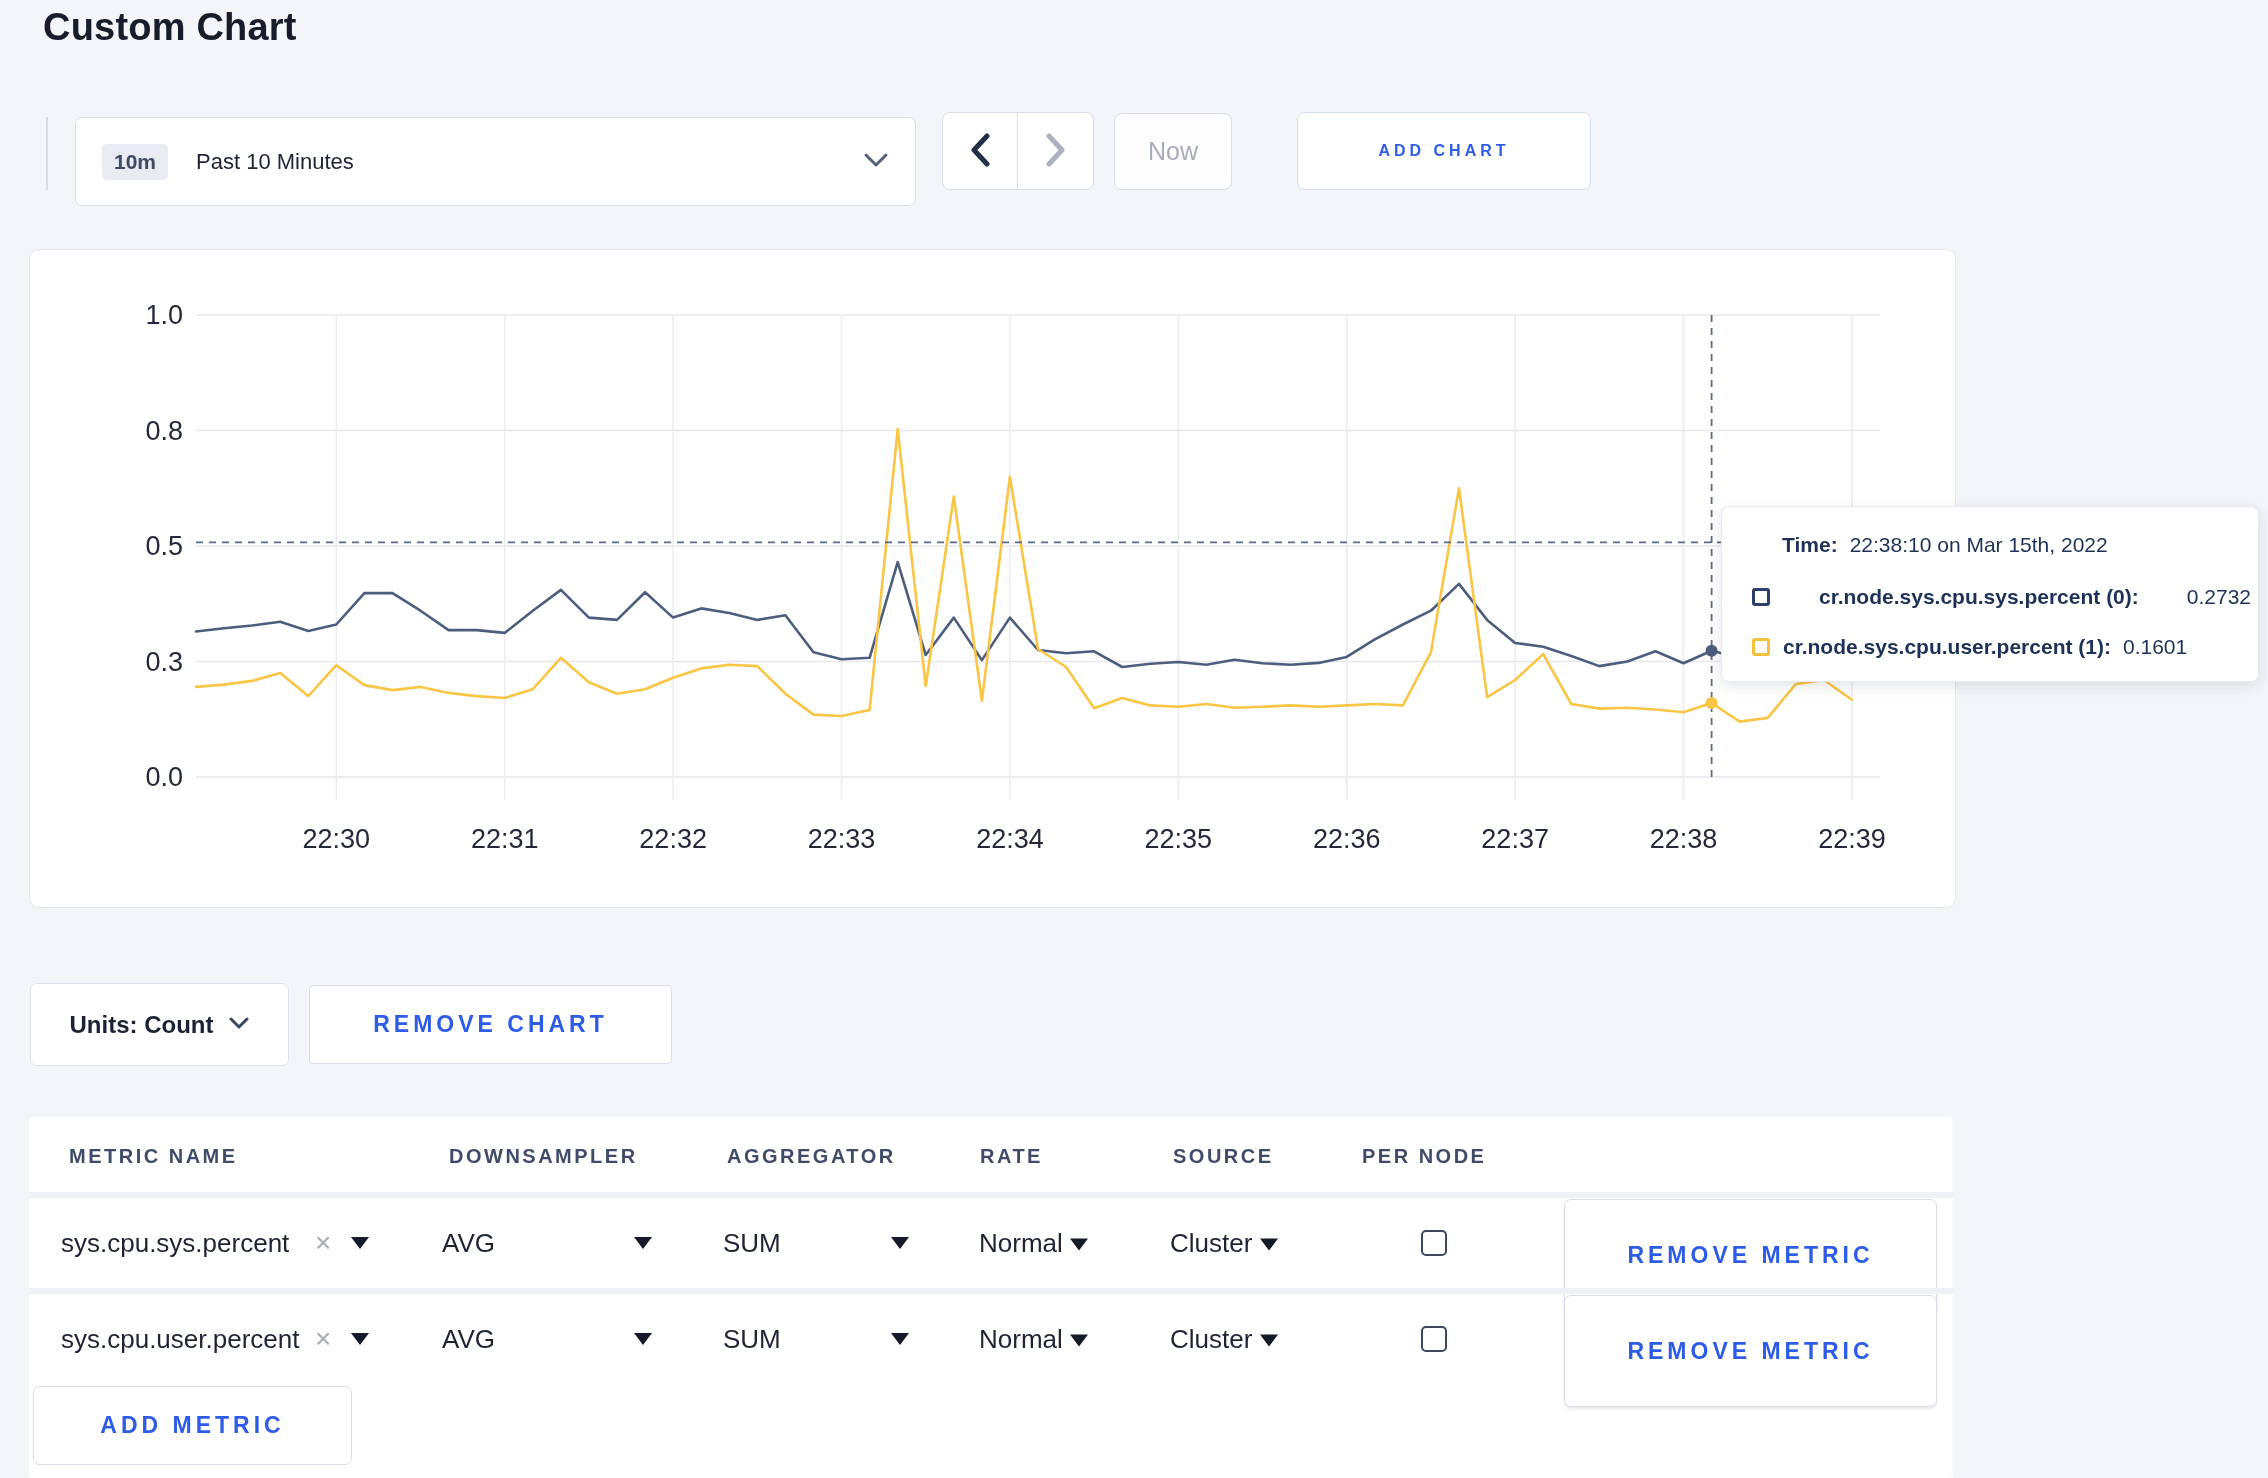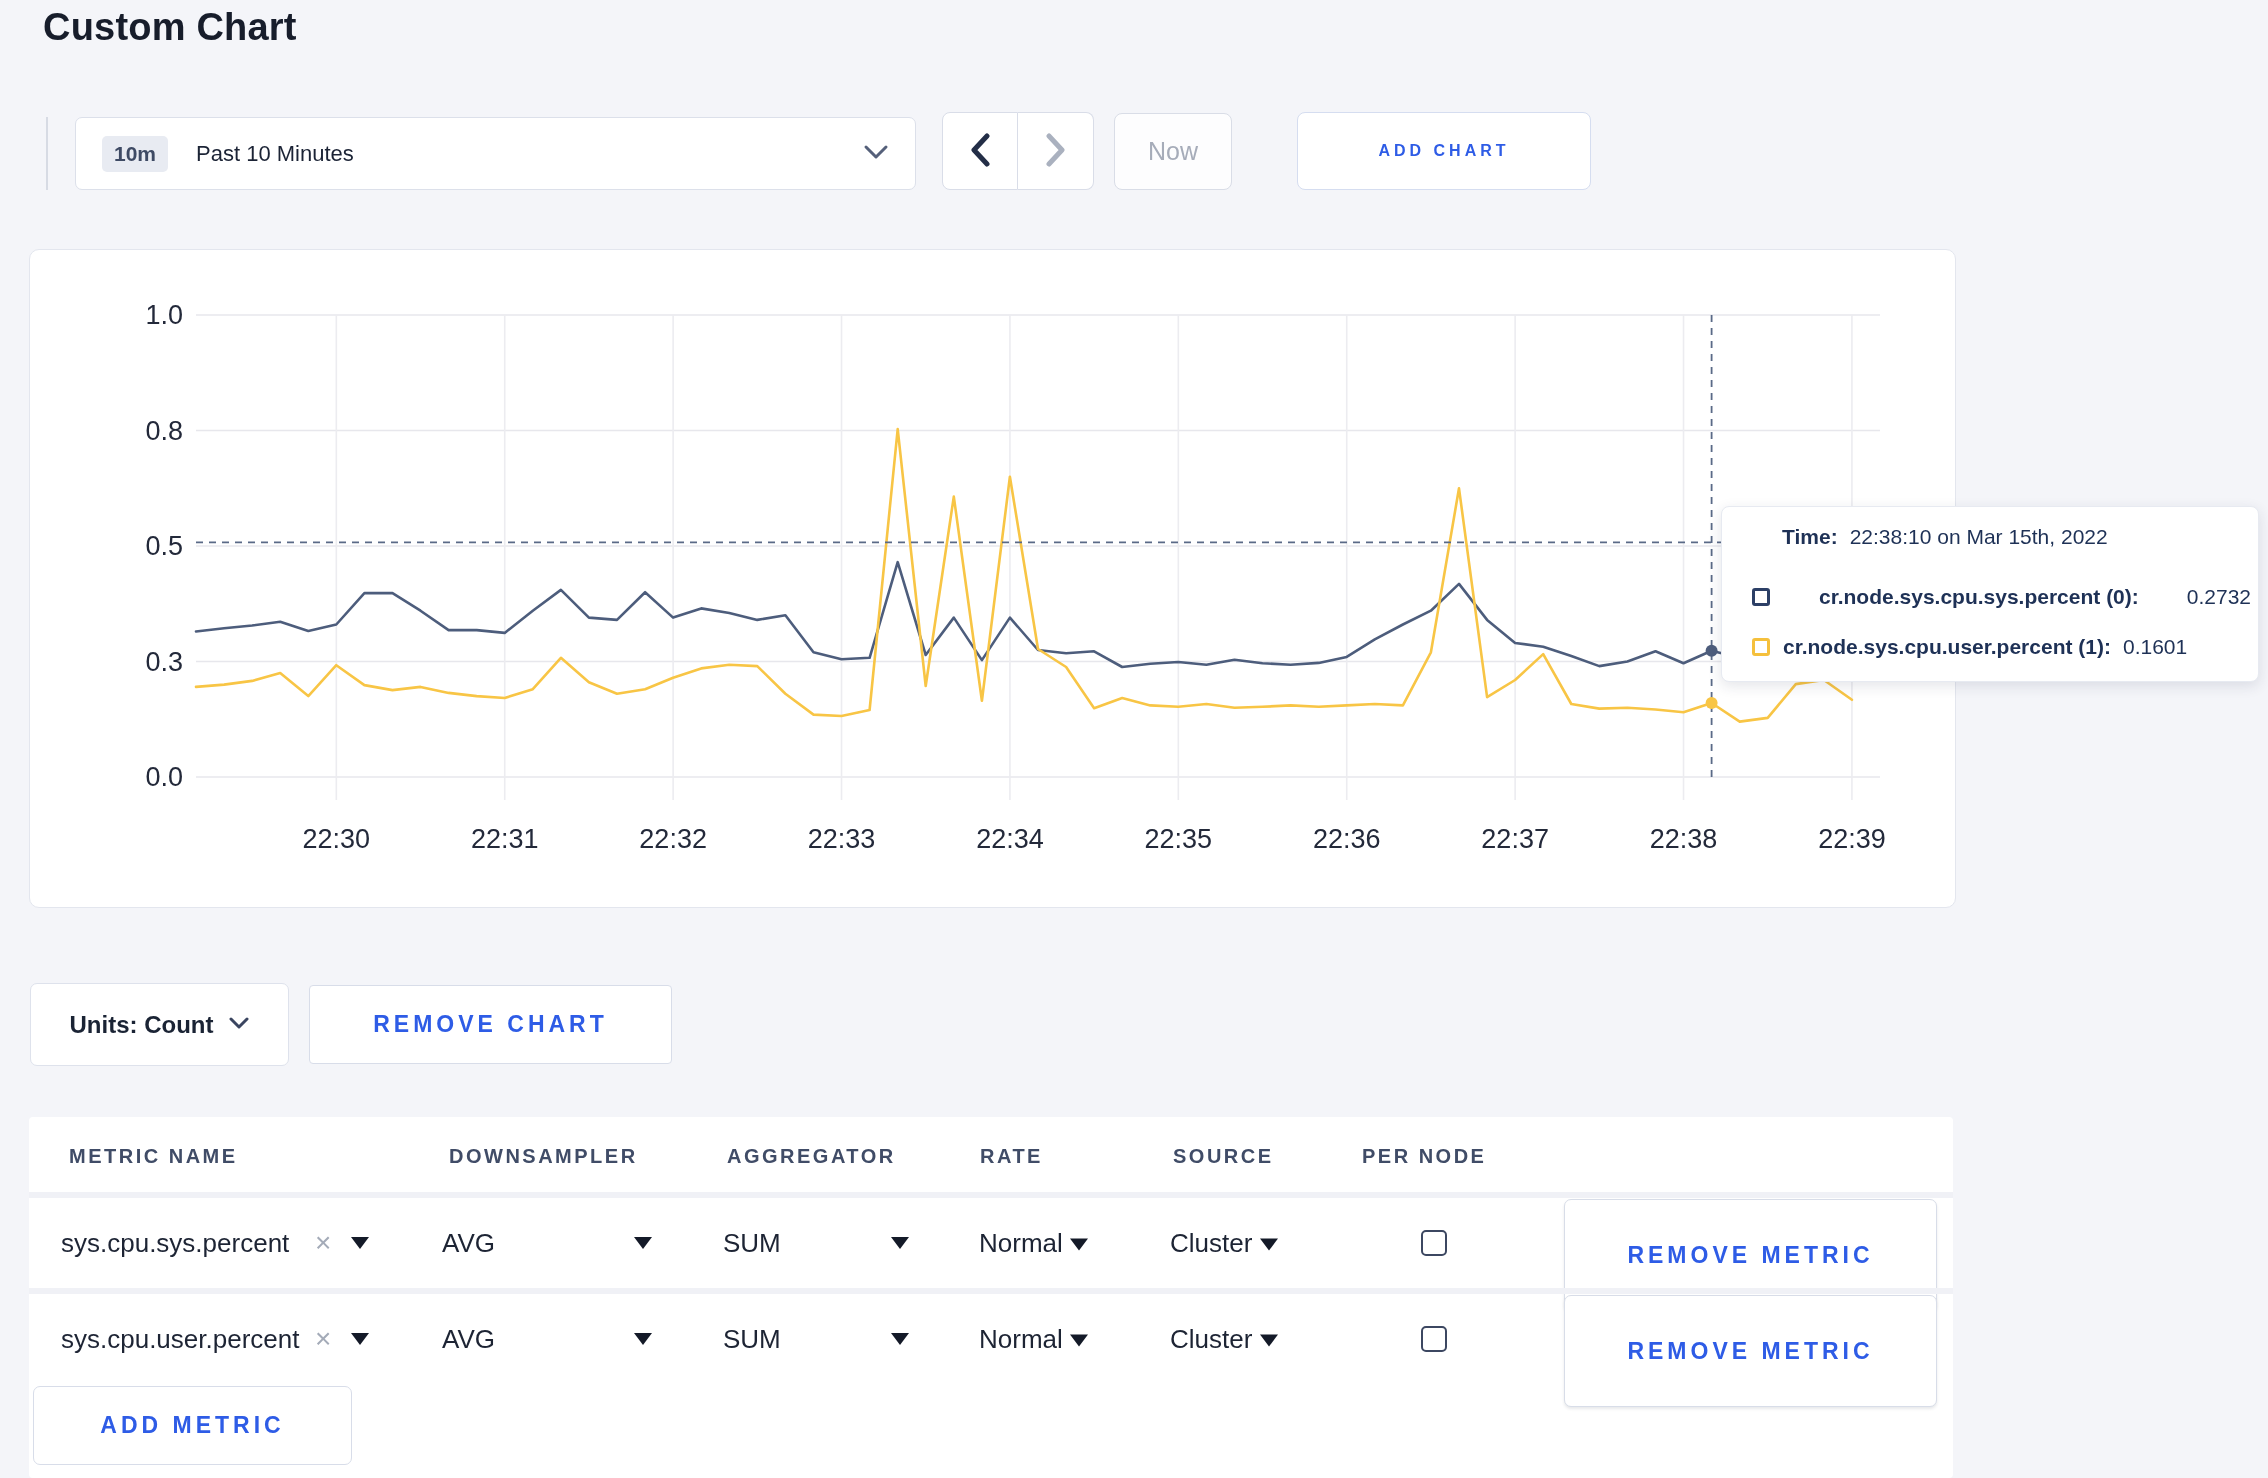--- a/index.html
+++ b/index.html
@@ -7,21 +7,21 @@
        -webkit-font-smoothing:antialiased;overflow:hidden;}
   .page{position:relative;width:2268px;height:1478px;background:#f4f5f9;padding-left:25px;}
 
   .abs{position:absolute;}
 
   
   .page-title{left:43px;top:6px;font-size:38px;font-weight:700;color:#171d2b;letter-spacing:.2px;}
 
   
   .toolbar-rule{left:46px;top:117px;width:2px;height:73px;background:#d7dbe4;}
-  .range-select{left:75px;top:117px;width:841px;height:73px;background:#fff;border:1.5px solid #dce0ea;
+  .range-select{left:75px;top:117px;width:841px;height:89px;background:#fff;border:1.5px solid #dce0ea;
       border-radius:7px;box-sizing:border-box;display:flex;align-items:center;padding:0 26px;cursor:pointer;}
   .range-chip{background:#e8ebf2;border-radius:5px;padding:6px 12px;font-size:21px;font-weight:700;color:#3e4a64;margin-right:28px;}
   .range-label{font-size:22px;color:#1b2335;}
   .range-select .chev{margin-left:auto;}
 
   .nav-group{left:942px;top:112px;width:152px;height:78px;display:flex;}
   .nav-btn{width:76px;height:78px;background:#fff;border:1.5px solid #d9dde8;box-sizing:border-box;
       display:flex;align-items:center;justify-content:center;cursor:pointer;padding:0;}
   .nav-btn.prev{border-radius:8px 0 0 8px;}
   .nav-btn.next{border-radius:0 8px 8px 0;border-left:none;}
@@ -34,21 +34,21 @@
       display:flex;align-items:center;justify-content:center;cursor:pointer;font-family:inherit;}
 
   
   .chart-card{left:29px;top:249px;width:1927px;height:659px;background:#fff;border:1.5px solid #e3e6ee;
       border-radius:10px;box-sizing:border-box;}
   #chart-svg{left:0;top:0;pointer-events:none;}
 
   
   .tooltip{left:1721px;top:506px;width:536px;height:174px;background:#fff;border:1px solid #e7eaf1;
       border-radius:8px;box-shadow:0 4px 14px rgba(30,40,70,.12);z-index:6;}
-  .tt-time{position:absolute;left:60px;top:18px;font-size:21px;color:#1e3156;white-space:nowrap;}
+  .tt-time{position:absolute;left:60px;top:26px;font-size:21px;color:#1e3156;white-space:nowrap;}
   .tt-time .lbl{font-weight:700;margin-right:12px;}
   .tt-row{position:absolute;left:30px;display:flex;align-items:center;white-space:nowrap;}
   .tt-row.r0{top:78px;gap:36px;}
   .tt-row.r1{top:128px;}
   .tt-swatch{width:18px;height:18px;border-radius:3px;box-sizing:border-box;margin-right:13px;background:#fff;}
   .tt-row .lbl{font-size:21px;font-weight:700;color:#1e3156;margin-right:12px;}
   .tt-row .val{font-size:21px;color:#1e3156;}
 
   
   .units-select{left:30px;top:983px;width:259px;height:83px;background:#fff;border:1.5px solid #dee2ec;

